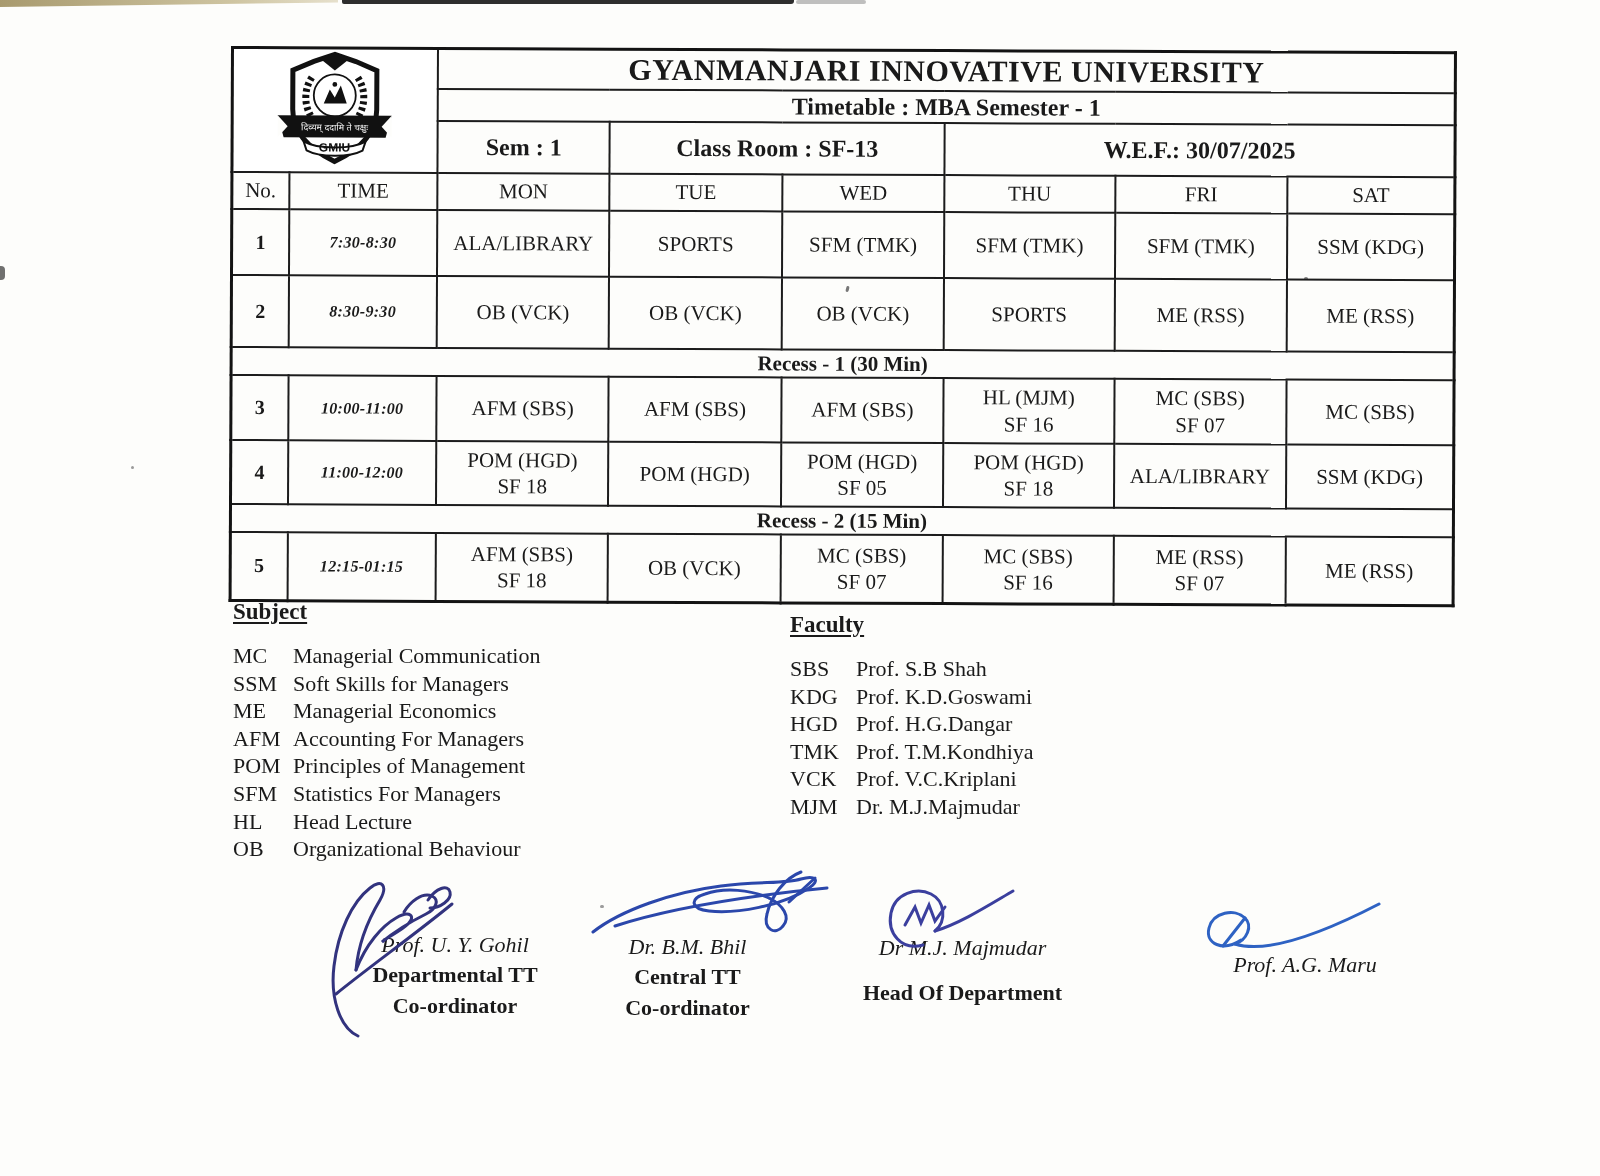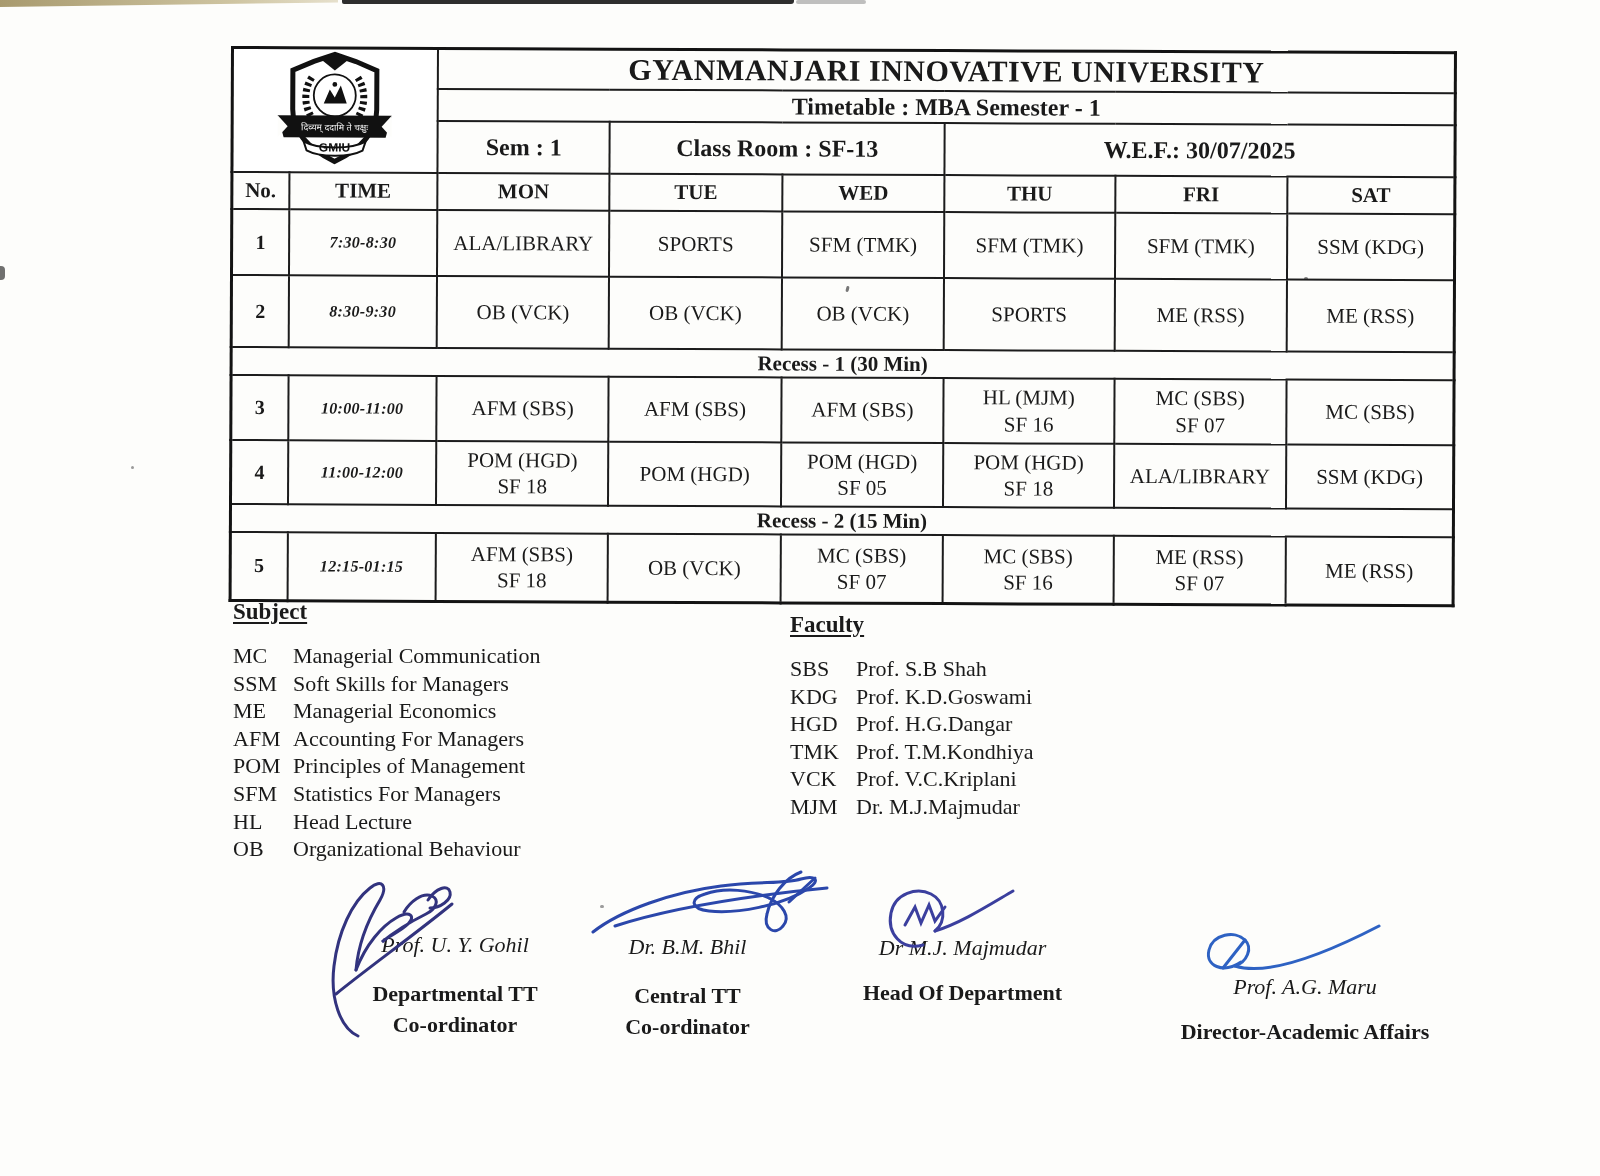--- a/index.html
+++ b/index.html
@@ -21,48 +21,48 @@
   .speck4{position:absolute;left:600px;top:905px;width:4px;height:3px;background:#9c9c9c;border-radius:2px;}
 
   
   .doc{position:absolute;left:231px;top:46px;width:1226px;transform:rotate(0.25deg);transform-origin:0 0;}
   table.tt{width:100%;border-collapse:collapse;border:3px solid #131313;table-layout:fixed;}
   table.tt td{border:2px solid #1c1c1c;text-align:center;vertical-align:middle;padding:0 2px;overflow:hidden;}
   .r-title{height:38px;} .r-subtitle{height:30px;} .r-sem{height:48px;}
   .title-cell{font-size:30px;font-weight:bold;letter-spacing:.5px;}
   .subtitle-cell{font-size:24px;font-weight:bold;}
   .sem-cell{font-size:24px;font-weight:bold;}
-  .day-h{font-size:21px;font-weight:bold;height:35px;}
+  .day-h{font-size:21px;font-weight:normal;height:35px;}
   .no-cell{font-size:20px;font-weight:bold;}
   .time-cell{font-size:16px;font-weight:bold;letter-spacing:.3px;font-style:italic;}
   .cell{font-size:21px;margin-top:8px;}
   .cell .ln{line-height:1.25;}
   .recess-cell{font-size:21px;font-weight:bold;}
   .logo-cell{background:#fff;}
 
   
   .legend{position:absolute;}
   .legend-subject{left:233px;top:599px;width:420px;}
   .legend-faculty{left:790px;top:612px;width:420px;}
   .legend-h{font-size:23px;font-weight:bold;text-decoration:underline;text-decoration-thickness:2px;text-underline-offset:3px;margin-bottom:17px;}
   .li{font-size:22px;line-height:27.6px;white-space:nowrap;}
   .li .abbr{display:inline-block;min-width:60px;}
   .legend-faculty .li .abbr{min-width:66px;}
 
   
   .sig{position:absolute;text-align:center;}
   .sig-name{font-size:22px;line-height:26px;font-style:italic;}
-  .sig-roles{margin-top:20px;}
+  .sig-roles{margin-top:1px;}
   .sig-roles .rl{font-size:22px;font-weight:bold;line-height:31px;}
   .sig.wide-gap .sig-roles{margin-top:16px;}
   .sig svg{position:absolute;pointer-events:none;}
   .sig-1{left:330px;top:932px;width:250px;}
   .sig-2{left:565px;top:934px;width:245px;}
   .sig-3{left:835px;top:935px;width:255px;}
-  .sig-4{left:1165px;top:974px;width:280px;}
+  .sig-4{left:1165px;top:952px;width:280px;}
   .sig-1 svg{left:-18px;top:-62px;}
   .sig-2 svg{left:22px;top:-66px;}
   .sig-3 svg{left:36px;top:-50px;}
   .sig-4 svg{left:28px;top:-52px;}
 </style>
 </head>
 <body>
 
 <div class="page">
 
@@ -329,18 +329,15 @@
 
   <div class="sig sig-4 wide-gap">
     <svg width="195" height="68" viewBox="0 0 195 68">
       <g fill="none" stroke="#2e62c3" stroke-width="3" stroke-linecap="round">
         <path d="M48,40 C30,52 12,44 16,28 C20,12 42,8 52,18 C60,26 54,40 42,44"></path>
         <path d="M52,18 L30,46"></path>
         <path d="M42,44 C74,54 128,34 186,4"></path>
       </g>
     </svg>
     <div class="sig-name">Prof. A.G. Maru</div>
-    <div class="sig-roles">
-        <div class="rl">Director-Academic Affairs</div>
-      </div>
   </div>
 
 </div>
 
 </body></html>

